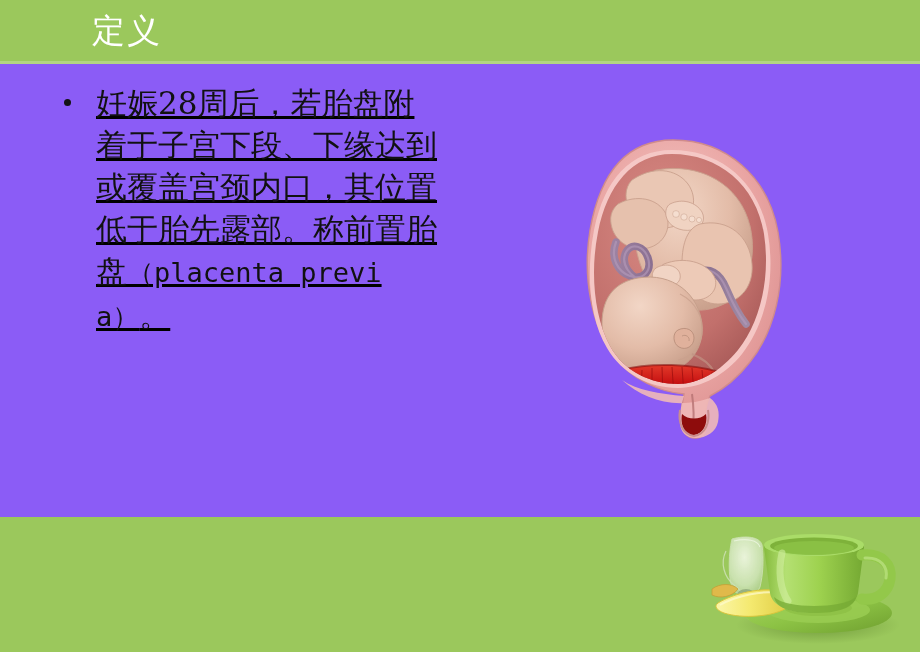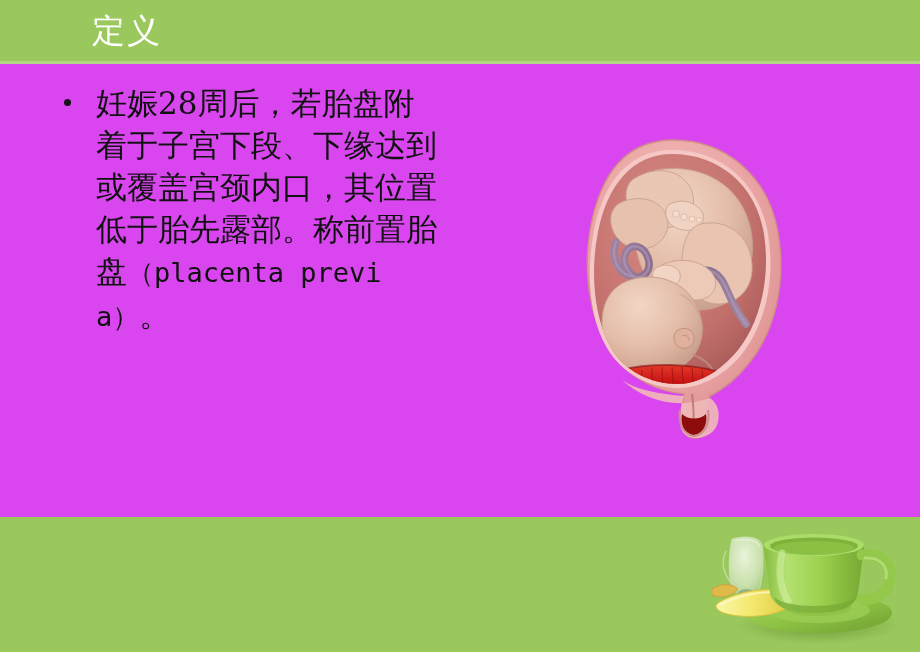--- a/index.html
+++ b/index.html
@@ -7,21 +7,21 @@
     padding: 0;
     background: #ffffff;
   }
   body {
     font-family: "Liberation Sans", sans-serif;
   }
   .slide {
     position: relative;
     width: 920px;
     height: 652px;
-    background: #d946ef;
+    background: #8b5cf6;
     overflow: hidden;
   }
 
   
   .header-band {
     position: absolute;
     left: 0;
     top: 0;
     width: 920px;
     height: 61px;
@@ -50,20 +50,21 @@
   
   .body-block {
     position: absolute;
     left: 55px;
     top: 82px;
     width: 390px;
   }
   .bullet-row {
     position: relative;
     padding-left: 41px;
+    text-decoration: underline;
   }
   .bullet-dot {
     position: absolute;
     left: 9px;
     top: 17px;
     width: 7px;
     height: 7px;
     background: #141414;
     border-radius: 50%;
   }

